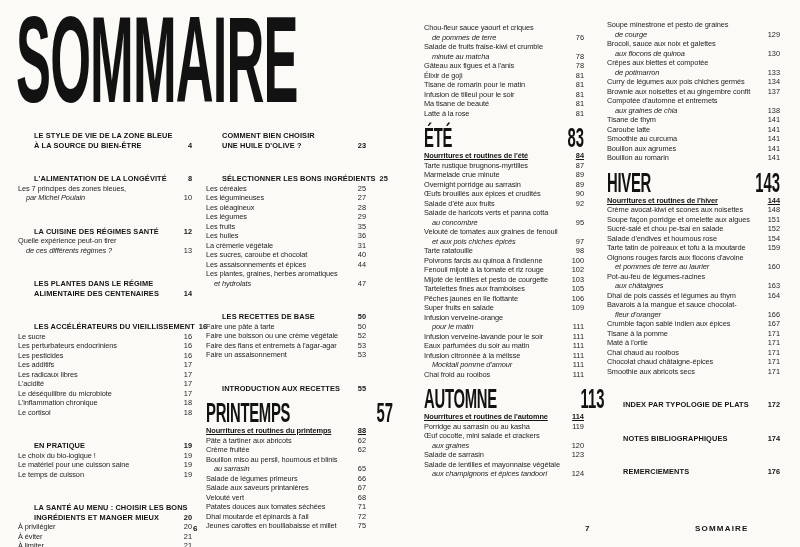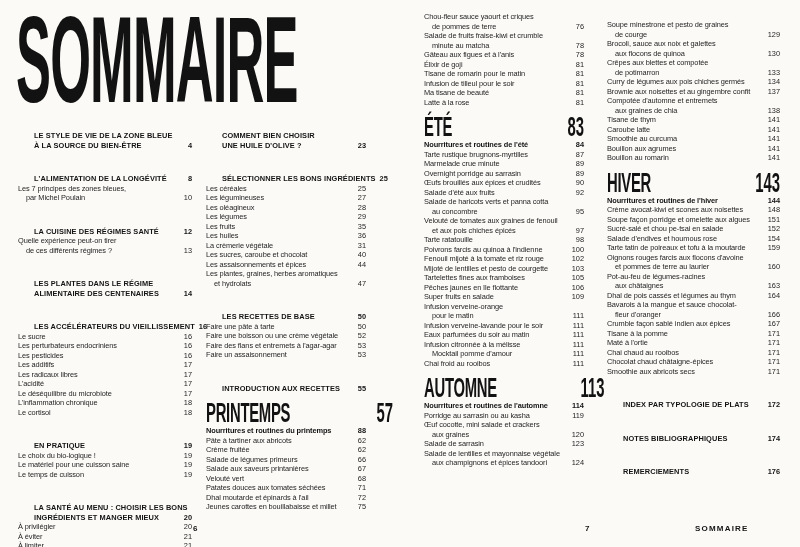--- a/index.html
+++ b/index.html
@@ -14,31 +14,31 @@
   .title{
     position:absolute;left:16px;top:4px;
     font-size:122px;line-height:112px;font-weight:900;
     letter-spacing:-2px;color:#121212;
     transform:scaleX(0.43);transform-origin:left top;
     white-space:nowrap;margin:0;
   }
   .col{position:absolute;}
   #col0{left:18px;top:131px;width:174px;}
   #col1{left:206px;top:131px;width:160px;}
-  #col2{left:424px;top:12px;width:160px;}
+  #col2{left:424px;top:23px;width:160px;}
   #col3{left:607px;top:20px;width:173px;}
   .e{margin:0;}
   .row{display:flex;align-items:baseline;line-height:9.5px;}
   .txt{font-size:7.4px;letter-spacing:-0.1px;white-space:nowrap;}
   .pg{font-size:7.4px;margin-left:auto;padding-left:4px;flex-shrink:0;text-align:right;}
-  .cont{padding-left:8px;}
+  .cont{padding-left:8px;font-style:italic;}
   .e-sec{margin-top:24px;}
   .e-sec .txt{font-weight:bold;letter-spacing:0.1px;color:#141414;padding-left:16px;}
   .e-sec .pg{font-weight:bold;color:#141414;}
-  .e-itemb .txt,.e-itemb .pg{font-weight:bold;color:#141414;}
+  .e-itemb .txt,.e-itemb .pg{font-weight:bold;color:#141414;text-decoration:underline;}
   .e-big{margin-top:10px;margin-bottom:3px;}
   .e-big .row{height:20px;align-items:flex-end;line-height:20px;}
   .big-text{
     font-size:27px;font-weight:900;letter-spacing:-0.5px;color:#121212;
     transform:scaleX(0.55);transform-origin:left bottom;
     display:inline-block;line-height:20px;padding-left:0 !important;
   }
   .big-num{
     font-size:27px;font-weight:900;color:#121212;
     transform:scaleX(0.55);transform-origin:right bottom;
@@ -362,20 +362,29 @@
       </div>
     </div>
     <div class="e e-item">
       <div class="row">
         <span class="txt">Crème fruitée</span>
         <span class="pg">62</span>
       </div>
     </div>
     <div class="e e-item">
       <div class="row">
+        <span class="txt">Bouillon miso au persil, houmous et blinis</span>
+      </div>
+      <div class="row">
+        <span class="txt cont">au sarrasin</span>
+        <span class="pg">65</span>
+      </div>
+    </div>
+    <div class="e e-item">
+      <div class="row">
         <span class="txt">Salade de légumes primeurs</span>
         <span class="pg">66</span>
       </div>
     </div>
     <div class="e e-item">
       <div class="row">
         <span class="txt">Salade aux saveurs printanières</span>
         <span class="pg">67</span>
       </div>
     </div>

